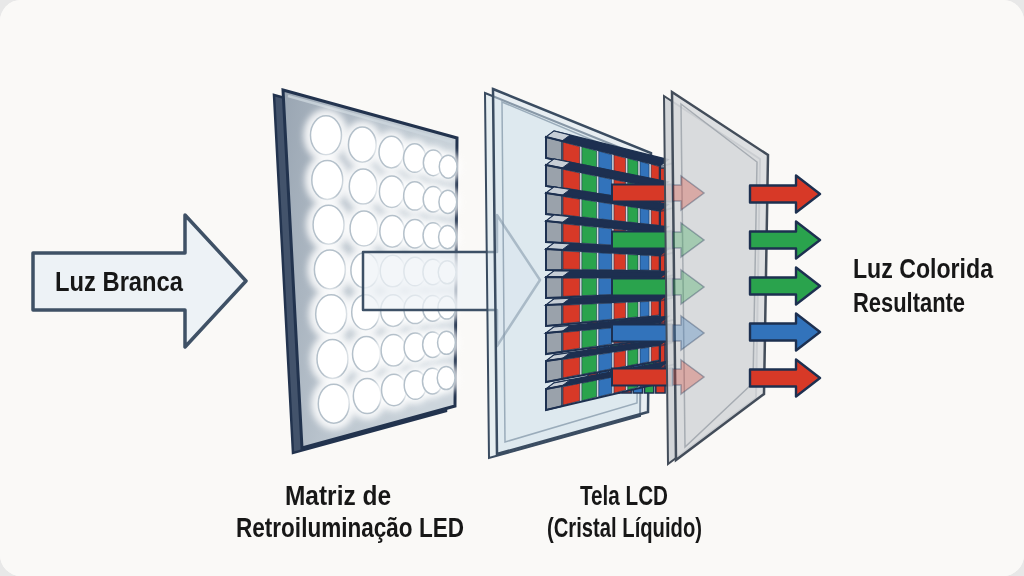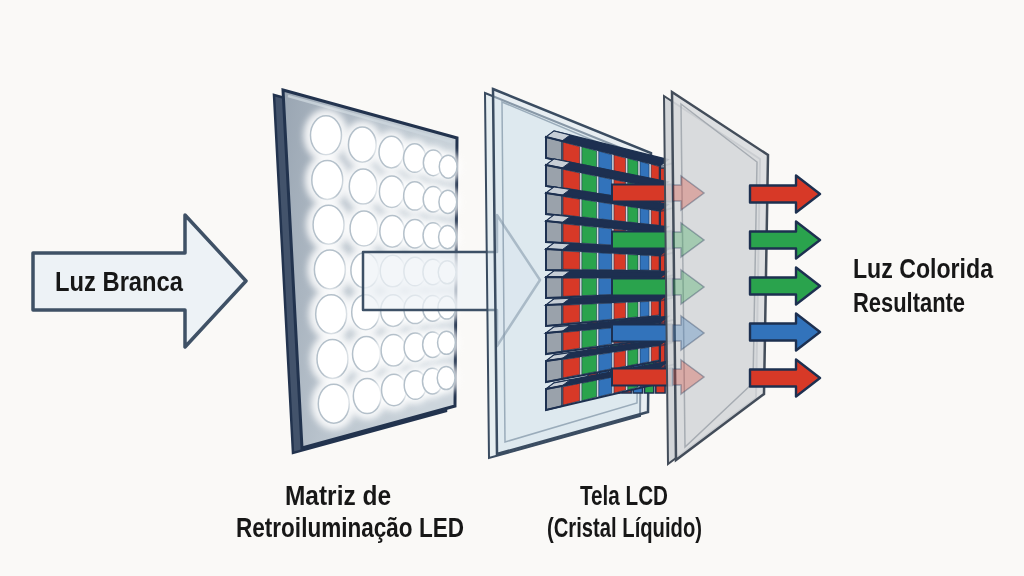--- a/index.html
+++ b/index.html
@@ -1,17 +1,17 @@
 <!DOCTYPE html>
 <html><head>
 <meta charset="utf-8">
 <style>
   html,body{margin:0;padding:0;background:#e8e8e8;}
   .stage{position:relative;width:1024px;height:576px;background:#faf9f7;overflow:hidden;
-         font-family:"Liberation Sans", sans-serif;}
+         font-family:"Liberation Sans", sans-serif;border-radius:21px;}
   svg{position:absolute;inset:0;display:block;}
   .lbl{font-family:"Liberation Sans", sans-serif;font-weight:bold;font-size:28px;fill:#171717;}
 </style>
 </head>
 <body>
 
 <div class="stage">
 <svg id="svg" width="1024" height="576" viewBox="0 0 1024 576">
   <defs>
     <linearGradient id="panelGrad" x1="0" y1="0" x2="1" y2="0.35">

